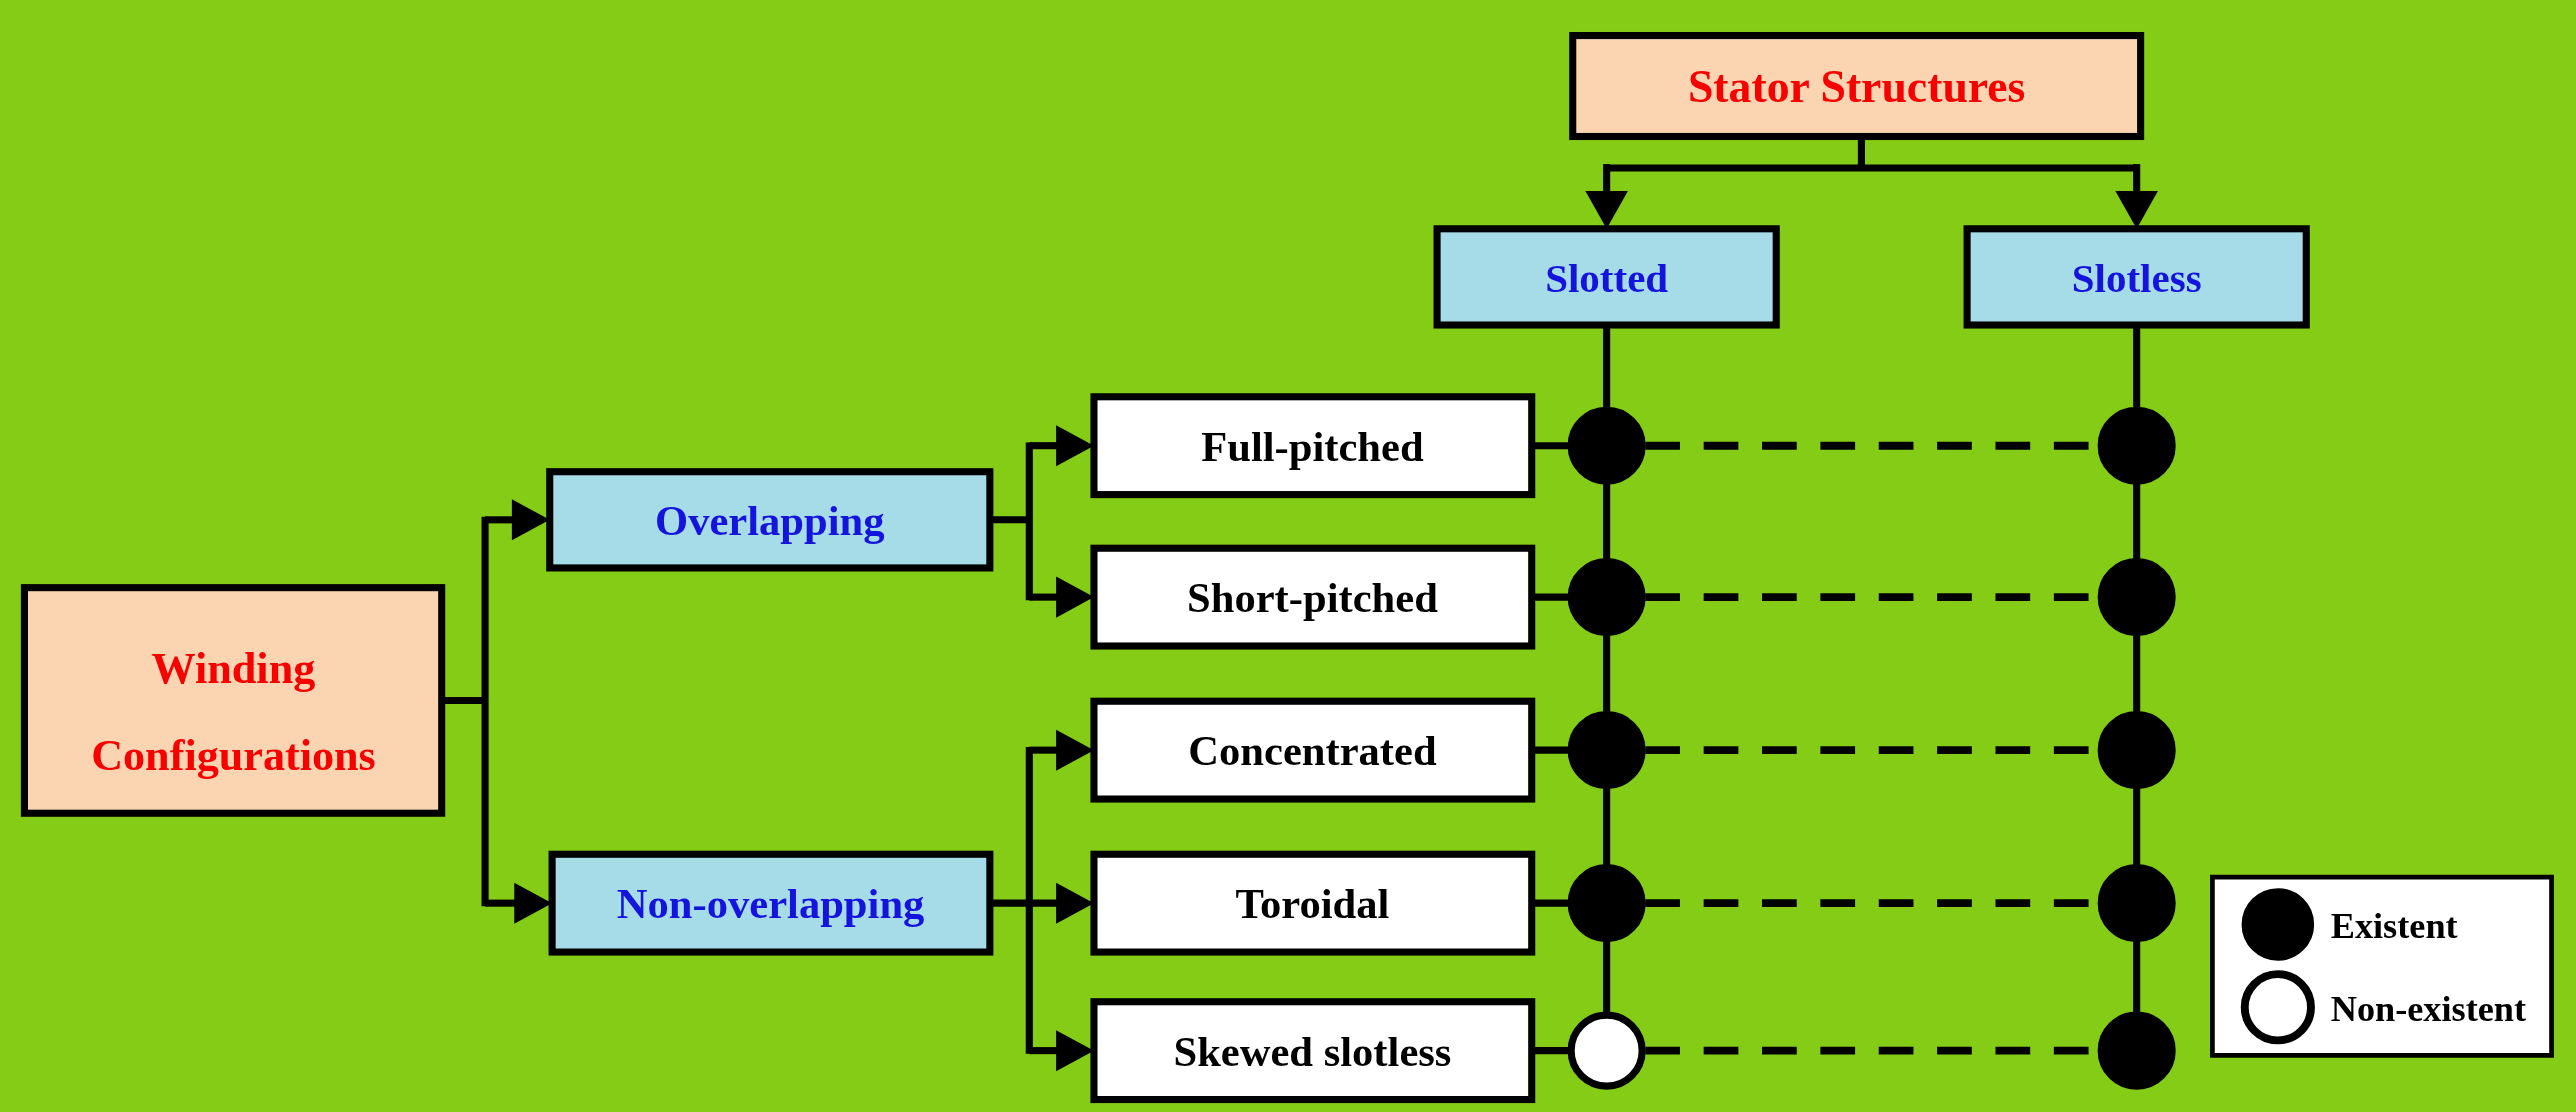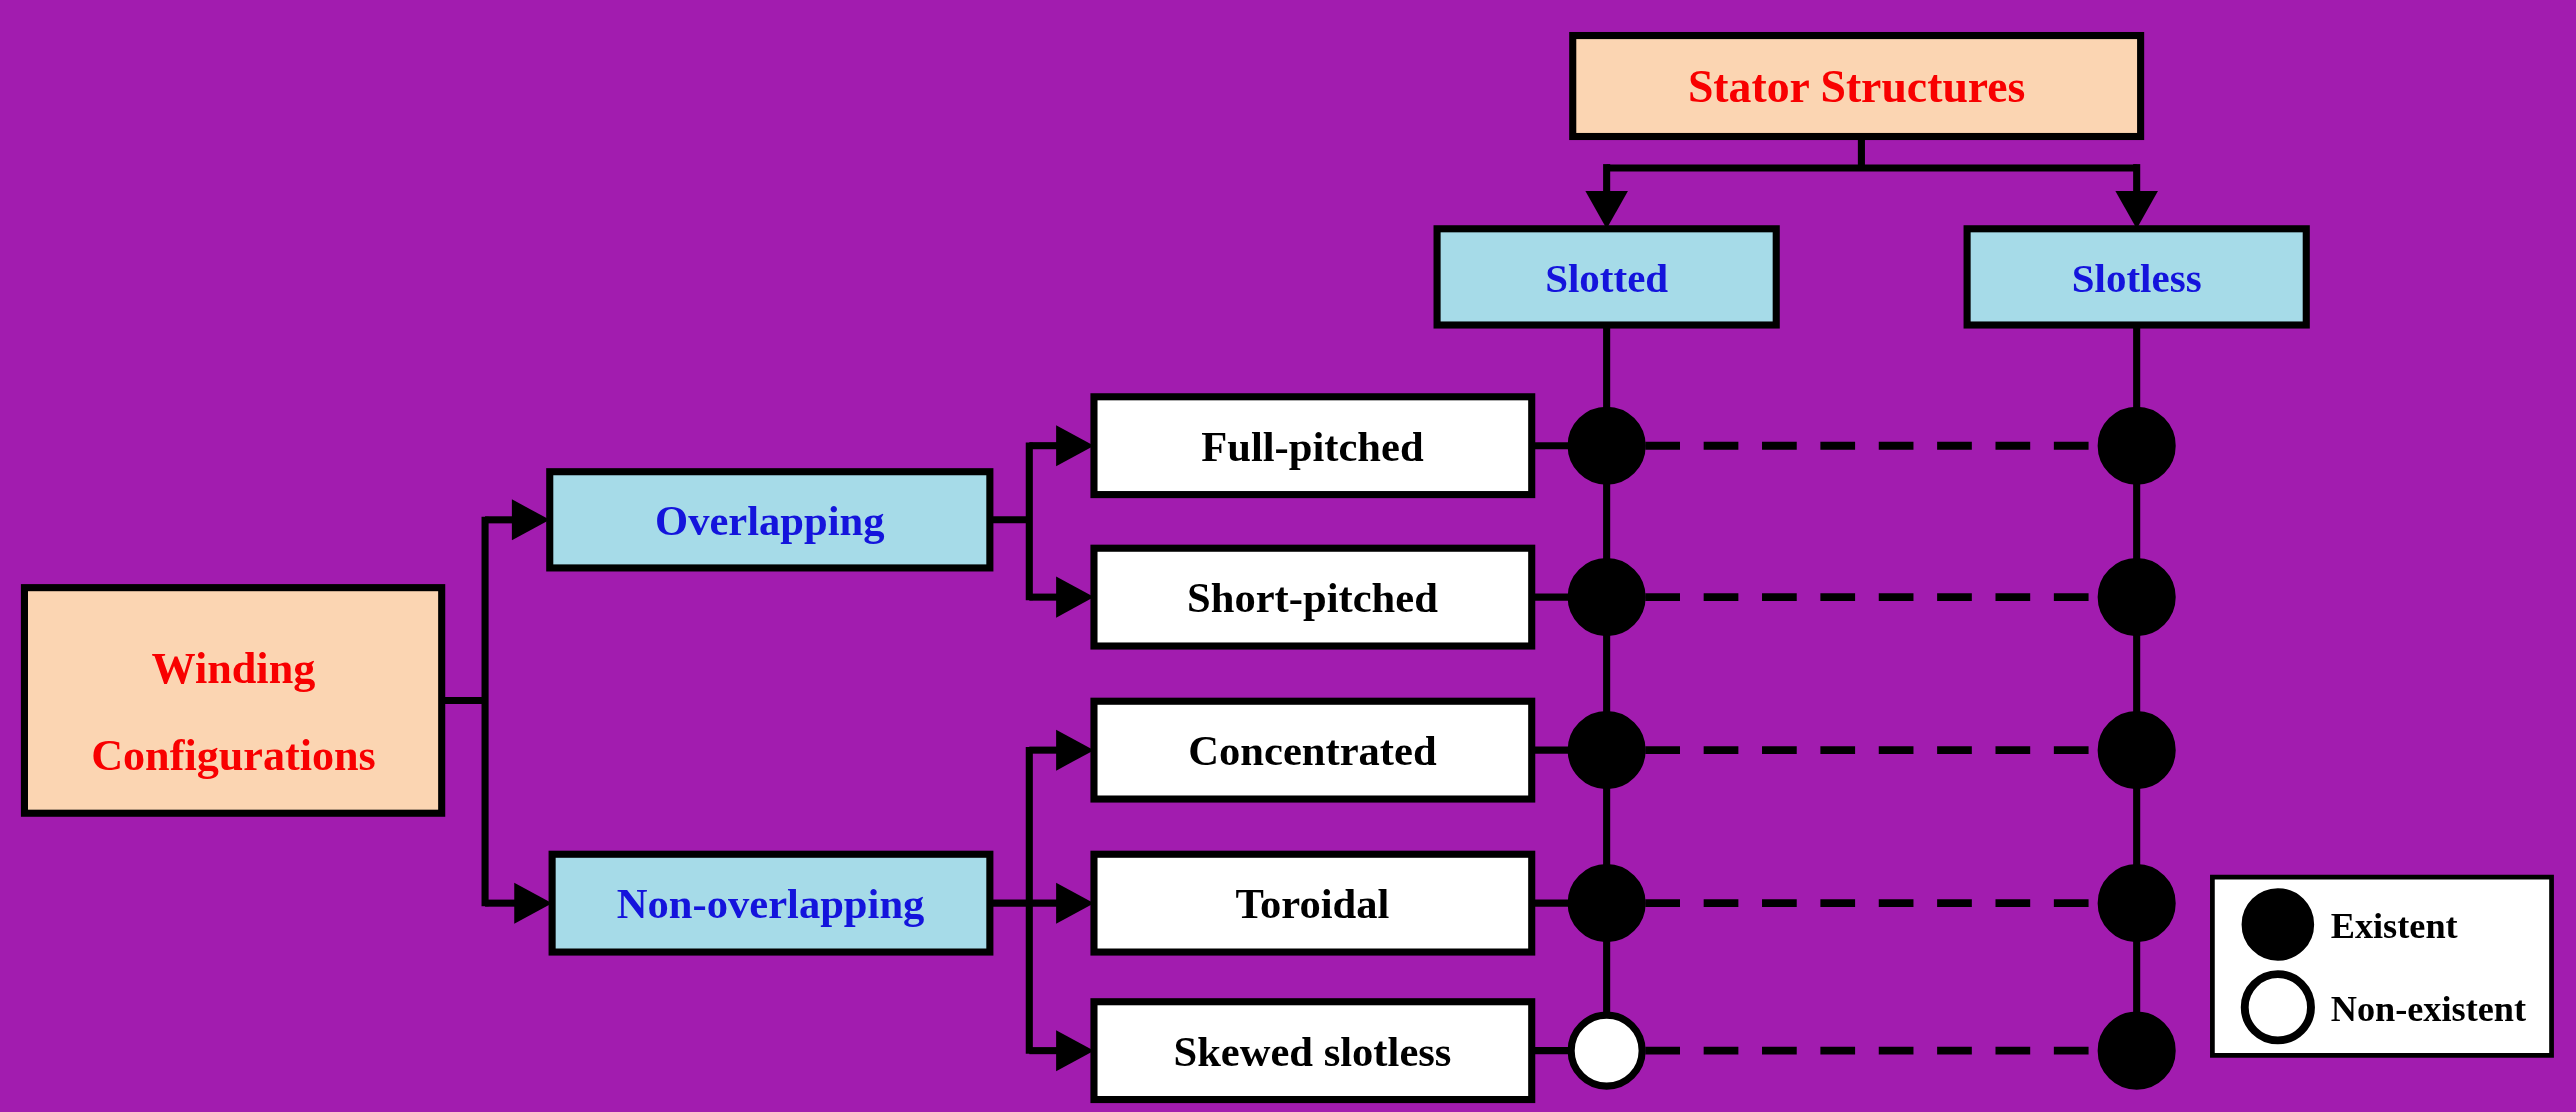--- a/index.html
+++ b/index.html
@@ -1,16 +1,16 @@
 <!DOCTYPE html>
 <html style="font-size:12.6px"><head>
 <meta charset="utf-8">
 <style>
   html,body{margin:0;padding:0;background:#ffffff;}
-  .canvas-wrap{width:2576px;height:1113px;background:#a21caf;position:relative;overflow:hidden;}
+  .canvas-wrap{width:2576px;height:1113px;background:#84cc16;position:relative;overflow:hidden;}
   svg{display:block;}
   text{font-family:"Liberation Serif","DejaVu Serif",serif;font-weight:bold;}
 </style>
 </head>
 <body>
 
 <div class="canvas-wrap">
 <svg width="2576" height="1113" viewBox="0 0 3266 1411" xmlns="http://www.w3.org/2000/svg">
 
   <g stroke="#000" stroke-width="9">

